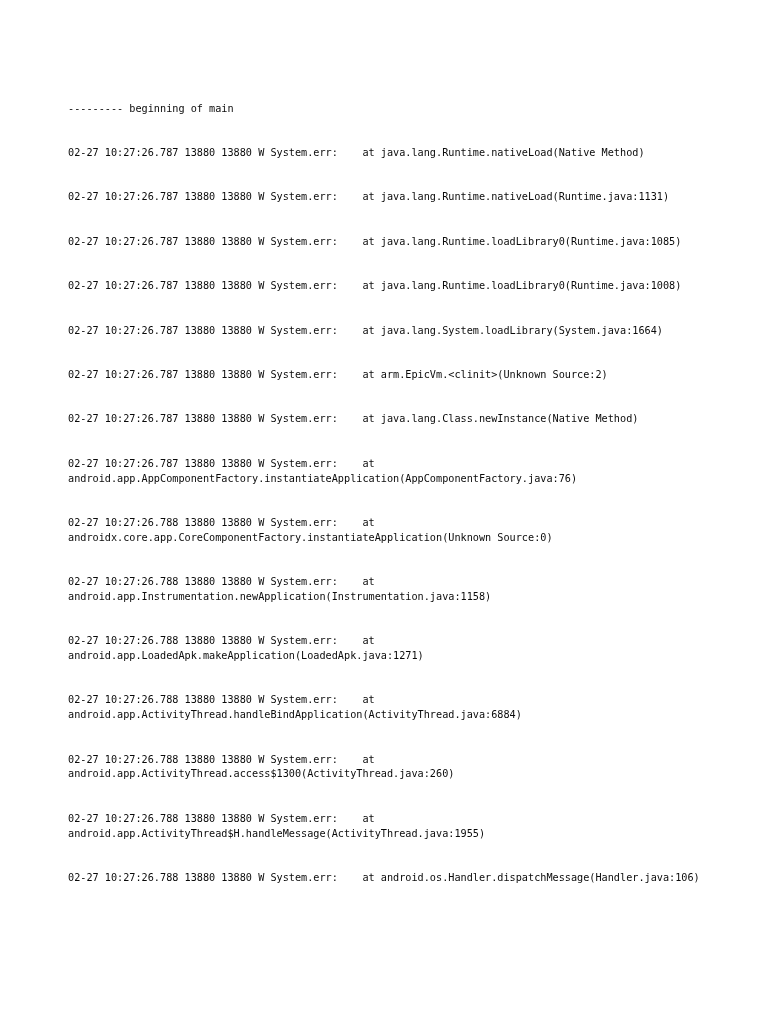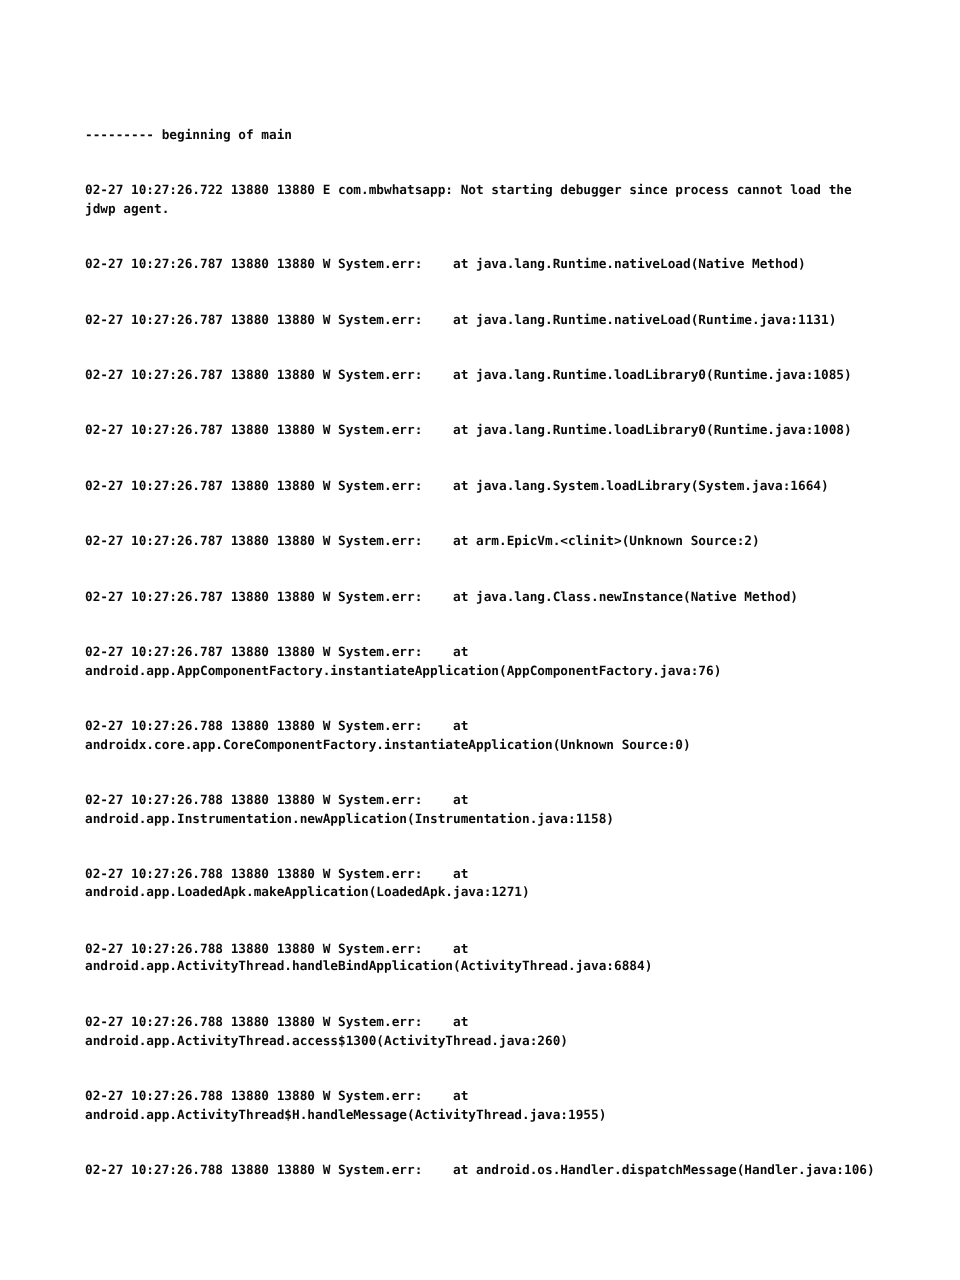--- a/index.html
+++ b/index.html
@@ -14,21 +14,20 @@
     color: #000000;
   }
   .page {
     position: relative;
     width: 768px;
     height: 1024px;
     box-sizing: border-box;
     padding: 72px 66px 0 68px;
     background: #ffffff;
     overflow: hidden;
-    font-weight: bold;
   }
   .log {
     font-family: "DejaVu Sans Mono", "Liberation Mono", monospace;
     font-size: 10.2px;
     line-height: 14.8px;
     white-space: pre-wrap;
     word-break: break-word;
     letter-spacing: 0px;
     color: #0a0a0a;
   }
@@ -36,21 +35,20 @@
     white-space: pre-wrap;
     word-break: break-word;
   }
 </style>
 </head>
 <body>
 
 <div class="page">
   <div class="log">
     <div class="log-line">--------- beginning of main</div>
-    <div class="log-line">02-27 10:27:26.722 13880 13880 E com.mbwhatsapp: Not starting debugger since process cannot load the jdwp agent.</div>
     <div class="log-line">02-27 10:27:26.787 13880 13880 W System.err:    at java.lang.Runtime.nativeLoad(Native Method)</div>
     <div class="log-line">02-27 10:27:26.787 13880 13880 W System.err:    at java.lang.Runtime.nativeLoad(Runtime.java:1131)</div>
     <div class="log-line">02-27 10:27:26.787 13880 13880 W System.err:    at java.lang.Runtime.loadLibrary0(Runtime.java:1085)</div>
     <div class="log-line">02-27 10:27:26.787 13880 13880 W System.err:    at java.lang.Runtime.loadLibrary0(Runtime.java:1008)</div>
     <div class="log-line">02-27 10:27:26.787 13880 13880 W System.err:    at java.lang.System.loadLibrary(System.java:1664)</div>
     <div class="log-line">02-27 10:27:26.787 13880 13880 W System.err:    at arm.EpicVm.&lt;clinit&gt;(Unknown Source:2)</div>
     <div class="log-line">02-27 10:27:26.787 13880 13880 W System.err:    at java.lang.Class.newInstance(Native Method)</div>
     <div class="log-line">02-27 10:27:26.787 13880 13880 W System.err:    at android.app.AppComponentFactory.instantiateApplication(AppComponentFactory.java:76)</div>
     <div class="log-line">02-27 10:27:26.788 13880 13880 W System.err:    at androidx.core.app.CoreComponentFactory.instantiateApplication(Unknown Source:0)</div>
     <div class="log-line">02-27 10:27:26.788 13880 13880 W System.err:    at android.app.Instrumentation.newApplication(Instrumentation.java:1158)</div>

